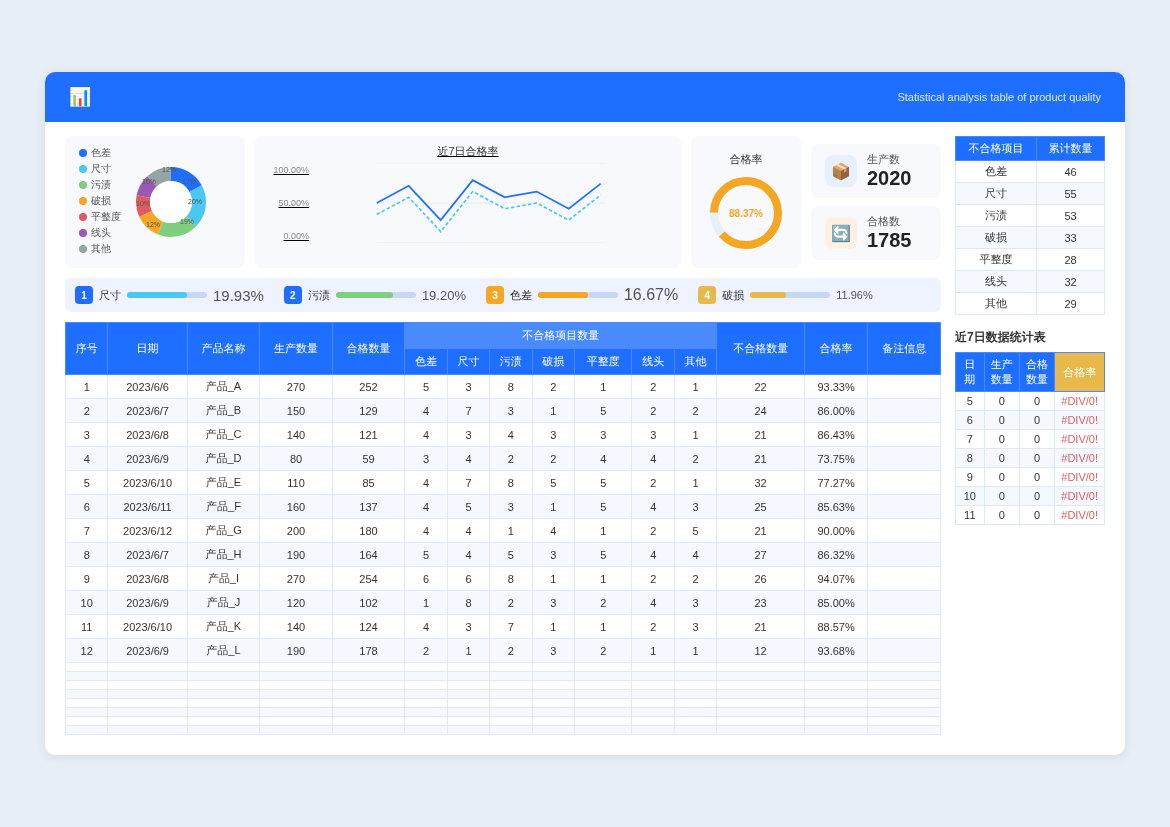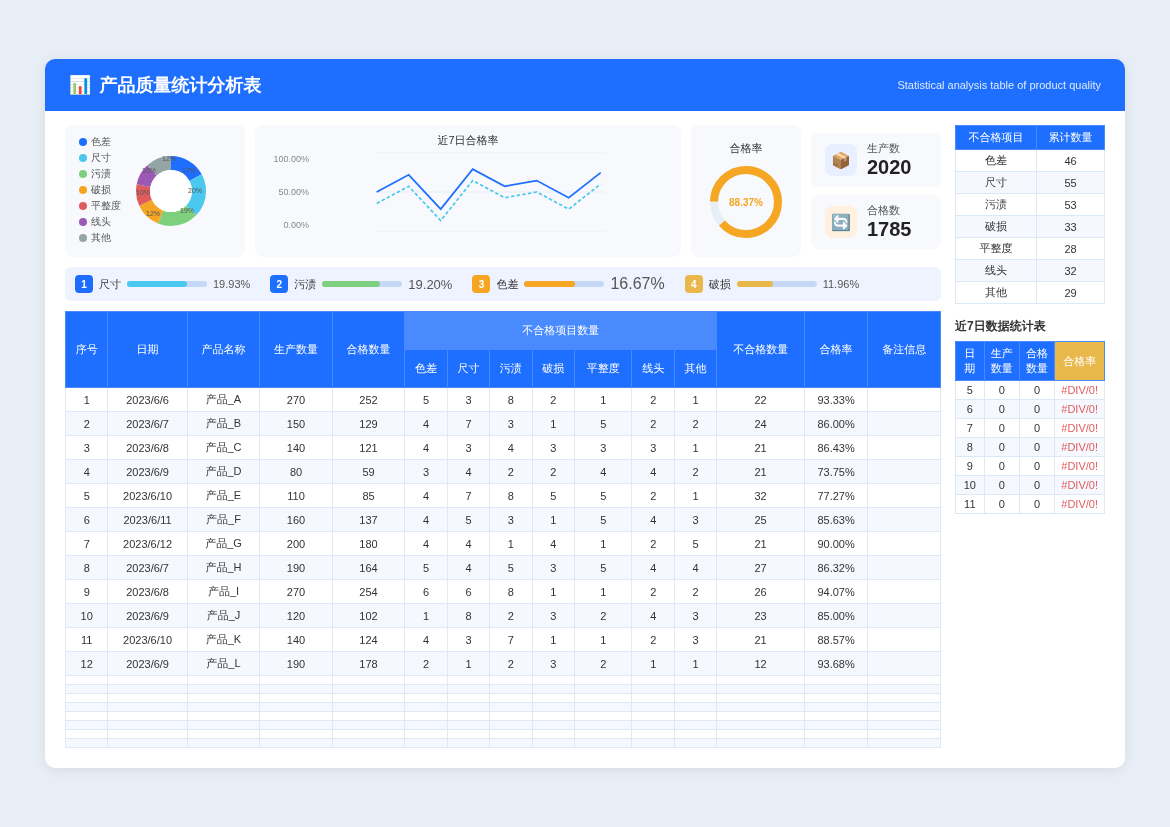--- a/index.html
+++ b/index.html
@@ -71,20 +71,21 @@
       min-width: 180px;
     }
     .legend-list { font-size: 10px; color: #555; }
     .legend-list div { display: flex; align-items: center; gap: 4px; margin-bottom: 2px; }
     .legend-dot { width: 8px; height: 8px; border-radius: 50%; display: inline-block; }
     .line-chart-card {
       background: #f7f9fc;
       border-radius: 8px;
       padding: 8px 12px;
       flex: 1;
+      text-decoration: underline;
     }
     .line-chart-title { font-size: 11px; color: #333; text-align: center; margin-bottom: 4px; }
     .circle-card {
       background: #f7f9fc;
       border-radius: 8px;
       padding: 10px 14px;
       display: flex;
       flex-direction: column;
       align-items: center;
       justify-content: center;
@@ -122,21 +123,21 @@
     
     .main-table-wrap { overflow-x: auto; }
     table {
       width: 100%;
       border-collapse: collapse;
       font-size: 11px;
     }
     th {
       background: #1e6fff;
       color: #fff;
-      padding: 11px 4px;
+      padding: 5px 4px;
       text-align: center;
       font-weight: normal;
       border: 1px solid #4a8aff;
     }
     td {
       padding: 4px 4px;
       text-align: center;
       border: 1px solid #e0e8f5;
       color: #333;
     }
@@ -171,21 +172,20 @@
     .section-title { font-size: 12px; color: #333; font-weight: bold; margin-bottom: 6px; }
   </style>
 </head>
 <body>
 
 <div class="main-card">
 
   <div class="header">
     <div class="header-title">
       <span>📊</span>
-      <span>产品质量统计分析表</span>
     </div>
     <div class="header-sub">Statistical analysis table of product quality</div>
   </div>
 
   <div class="content">
     <div class="left-panel">
 
       <div class="summary-row">
 
         <div class="donut-card">
@@ -301,21 +301,21 @@
         </div>
       </div>
 
       <div style="background:#eef3ff;border-radius:6px;padding:8px 10px;margin-bottom:10px;display:flex;gap:20px;">
         <div style="display:flex;align-items:center;gap:6px;">
           <div class="rank-num" style="background:#1e6fff;">1</div>
           <span style="font-size:11px;color:#333;">尺寸</span>
           <div style="width:80px;background:#c5d8f5;border-radius:3px;height:6px;">
             <div style="width:75%;background:#4ac8f0;height:6px;border-radius:3px;"></div>
           </div>
-          <span style="font-size:11px;color:#555;">19.93%</span>
+          <span style="font-size:15px;color:#555;">19.93%</span>
         </div>
         <div style="display:flex;align-items:center;gap:6px;">
           <div class="rank-num" style="background:#1e6fff;">2</div>
           <span style="font-size:11px;color:#333;">污渍</span>
           <div style="width:80px;background:#c5d8f5;border-radius:3px;height:6px;">
             <div style="width:72%;background:#7ed07e;height:6px;border-radius:3px;"></div>
           </div>
           <span style="font-size:13px;color:#555;">19.20%</span>
         </div>
         <div style="display:flex;align-items:center;gap:6px;">

